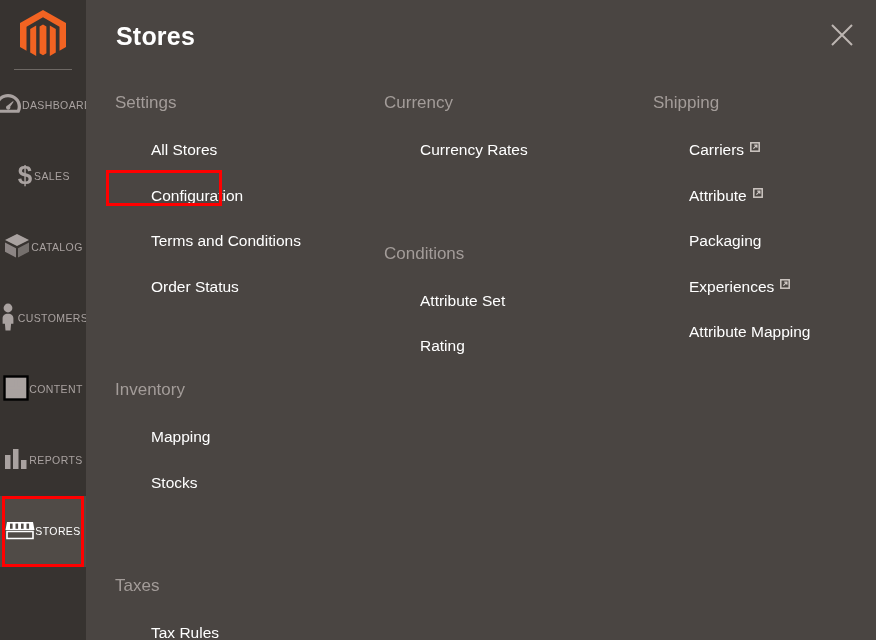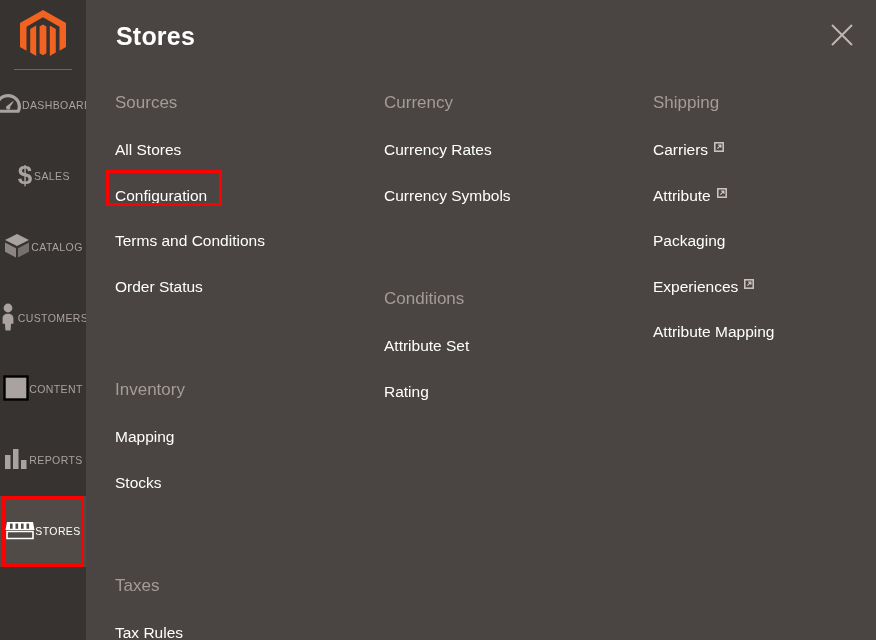--- a/index.html
+++ b/index.html
@@ -139,20 +139,21 @@
 
   .menu-link {
     color: #ffffff;
     font-size: 15.5px;
     line-height: 1;
     margin-bottom: 29px;
     white-space: nowrap;
     cursor: pointer;
     display: inline-flex;
     align-items: flex-start;
+    margin-left: 36px;
   }
   .menu-link .lbl { display: inline-block; }
   .ext-icon {
     display: inline-block;
     margin-left: 6px;
     position: relative;
     top: -3px;
   }
   .link-row { display: block; }
 
@@ -276,21 +277,21 @@
         <svg width="26" height="26" viewBox="0 0 26 26">
           <path d="M3 3 L23 23 M23 3 L3 23" stroke="#bdb6b2" stroke-width="2" fill="none"></path>
         </svg>
       </div>
     </div>
 
     <div class="columns">
 
       <div class="col">
 
-        <div class="grp-title">Sources</div>
+        <div class="grp-title">Settings</div>
         <div class="link-row"><span class="menu-link">
               <span class="lbl">All Stores</span>
             </span></div>
         <div class="link-row" style="position:relative;">
           <span class="menu-link">
               <span class="lbl">Configuration</span>
             </span>
           <div class="link-highlight" style="left:-9px; top:-17px; width:116px; height:36px;"></div>
         </div>
         <div class="link-row"><span class="menu-link">
@@ -313,23 +314,20 @@
               <span class="lbl">Tax Rules</span>
             </span></div>
 
       </div>
 
       <div class="col">
 
         <div class="grp-title">Currency</div>
         <div class="link-row"><span class="menu-link">
               <span class="lbl">Currency Rates</span>
-            </span></div>
-        <div class="link-row"><span class="menu-link">
-              <span class="lbl">Currency Symbols</span>
             </span></div>
 
         <div class="grp-title spaced">Conditions</div>
         <div class="link-row"><span class="menu-link">
               <span class="lbl">Attribute Set</span>
             </span></div>
         <div class="link-row"><span class="menu-link">
               <span class="lbl">Rating</span>
             </span></div>
 

